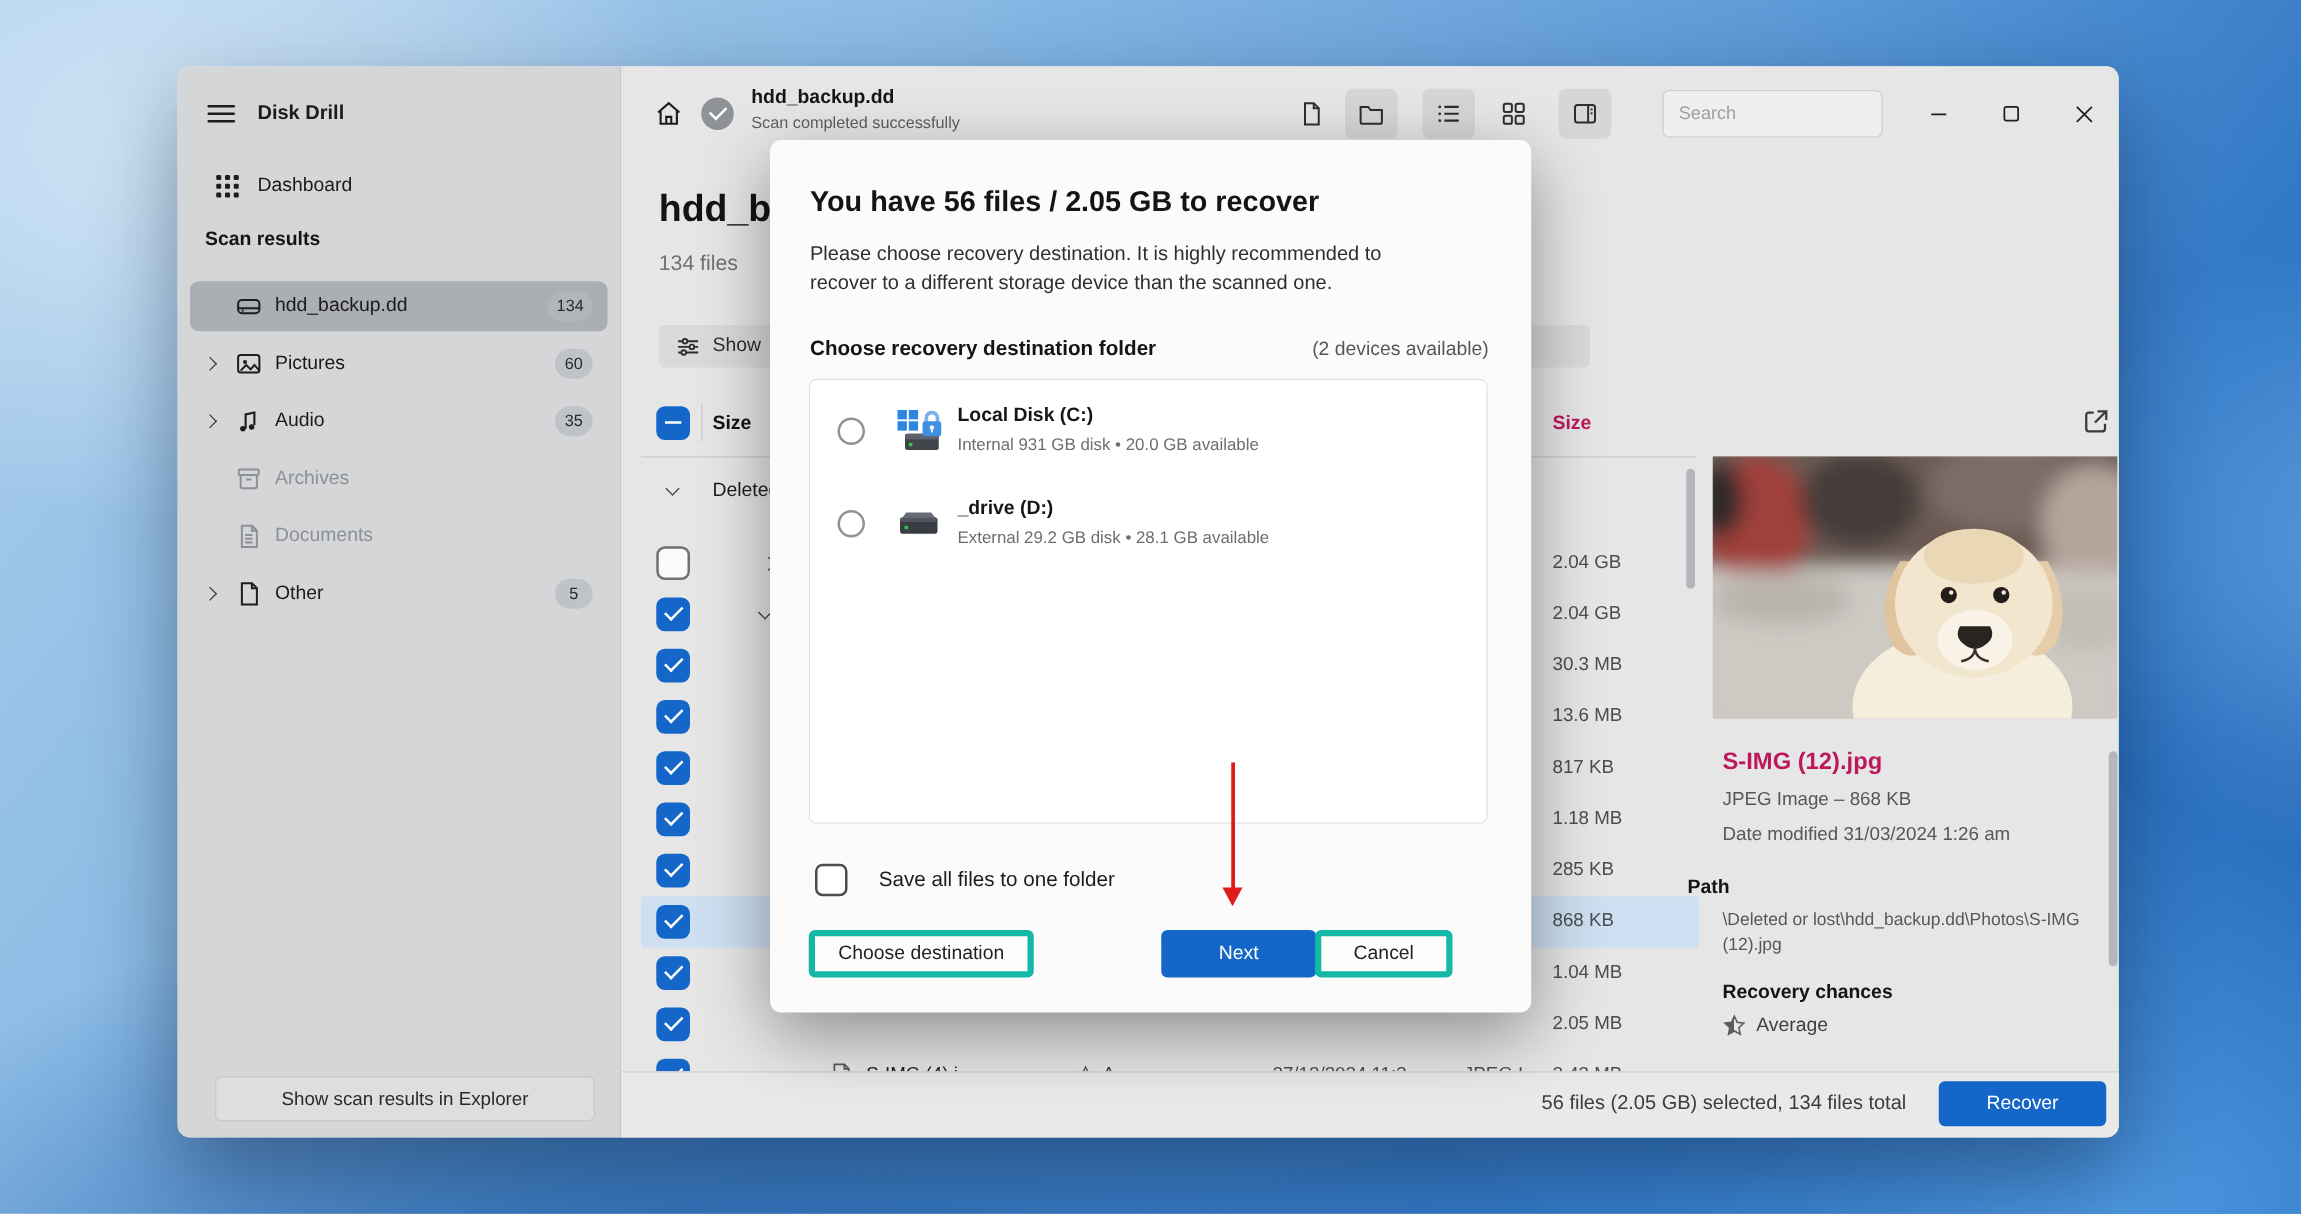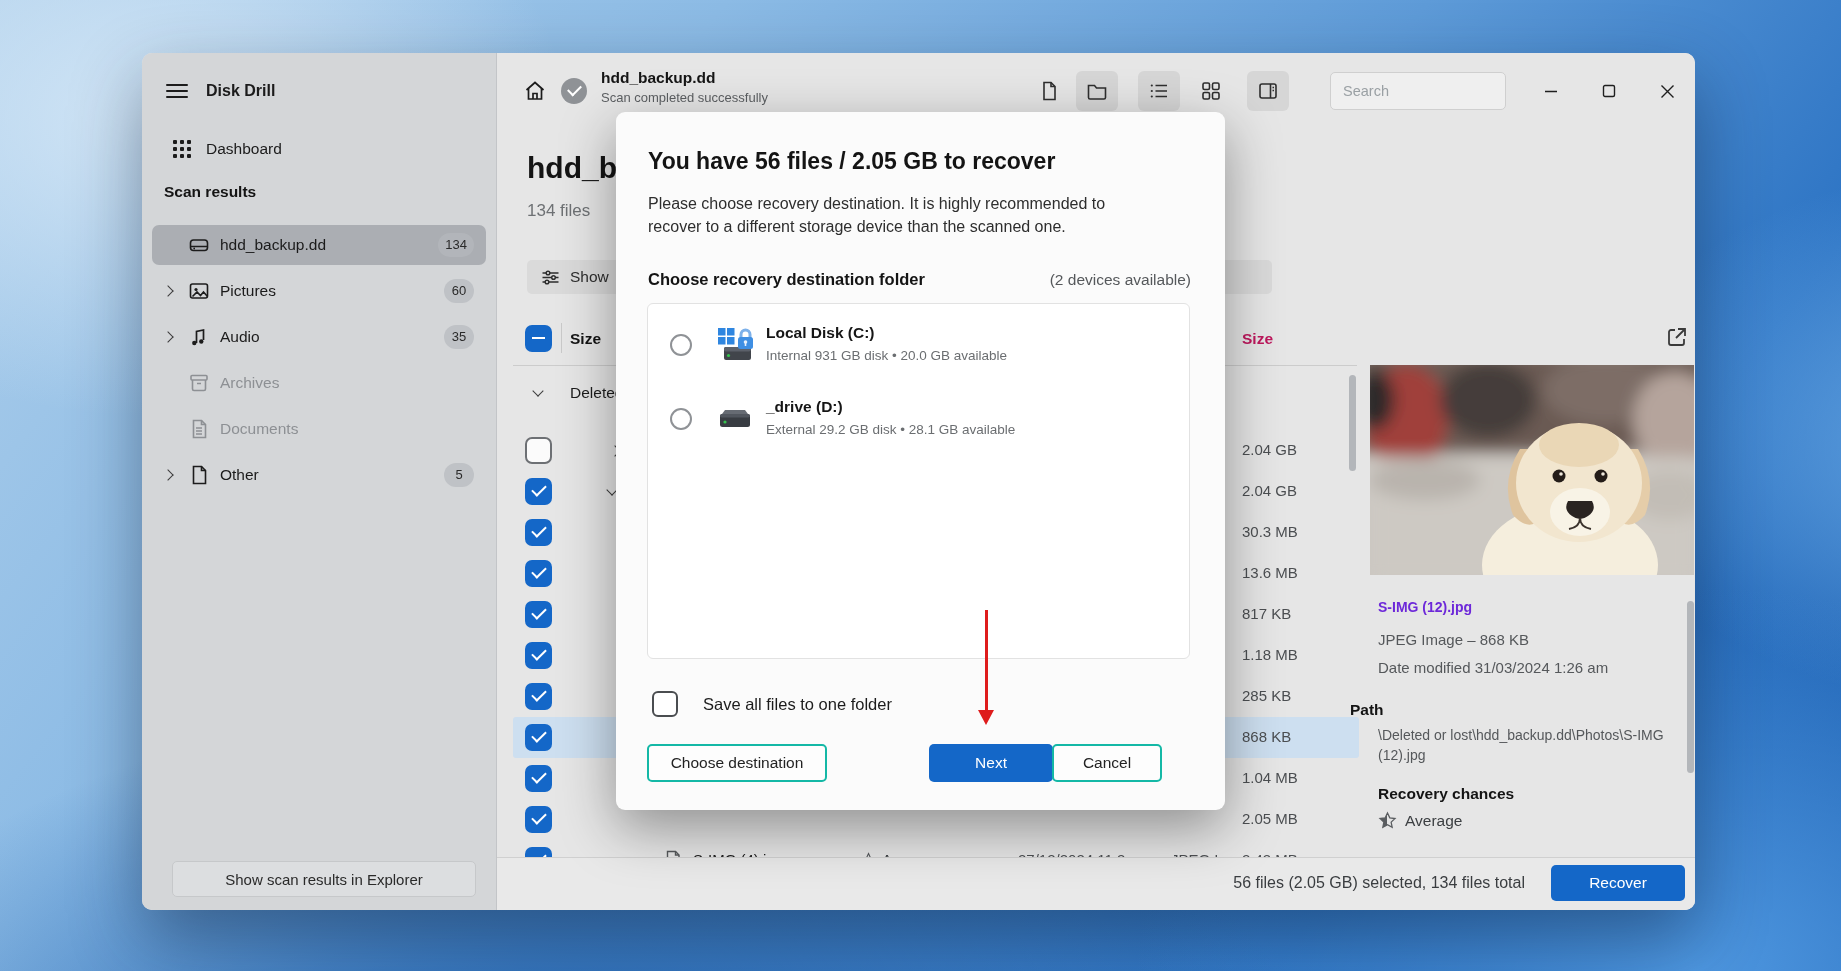--- a/index.html
+++ b/index.html
@@ -111,21 +111,21 @@
   
   .bottom-bar { position:absolute; left:0; right:0; bottom:0; height:53px; background:#e9e9e9;
     border-top:1px solid #d0d0d0; z-index:20; }
   .bb-summary { position:absolute; right:170px; top:16px; font-size:16px; color:#3a3d40;text-align:center; }
   .btn-recover { position:absolute; right:10px; top:7px; width:134px; height:36px; background:#1467c8;
     color:#fff; border:none; border-radius:5px; font-size:15.5px; font-family:inherit; cursor:pointer; }
 
   
   .pv-open { position:absolute; left:1168px; top:272px; width:24px; height:24px; cursor:pointer; color:#3a3a3a; }
   .pv-img { position:absolute; left:873px; top:312px; width:324px; height:210px; overflow:hidden; }
-  .pv-name { position:absolute; left:881px; top:546px; font-size:14px; font-weight:700; color:#6d28d9; }
+  .pv-name { position:absolute; left:881px; top:546px; font-size:19px; font-weight:700; color:#be185d; }
   .pv-info { position:absolute; left:881px; top:578px; font-size:15px; color:#55585b; }
   .pv-date { position:absolute; left:881px; top:606px; font-size:15px; color:#55585b; }
   .pv-path-lbl { position:absolute; left:853px; top:648px; font-size:15.5px; font-weight:700; color:#141414; }
   .pv-path { position:absolute; left:881px; top:672px; width:300px; font-size:14px; color:#55585b; line-height:1.45; }
   .pv-rec-lbl { position:absolute; left:881px; top:732px; font-size:15.5px; font-weight:700; color:#141414; }
   .pv-rec { position:absolute; left:881px; top:758px; font-size:15.5px; color:#3c3f42; display:flex; align-items:center; gap:8px; }
   .pv-scroll { position:absolute; left:1190px; top:548px; width:7px; height:172px; border-radius:4px; background:#b3b6ba; }
 
   
   .modal { position:absolute; left:474px; top:59px; width:609px; height:698px; background:#fbfbfb;
@@ -144,21 +144,21 @@
   .dev-ok { position:absolute; left:482px; top:26px; }
   .radio { width:22px; height:22px; border-radius:50%; background:#fff; border:2px solid #8f9296; }
   .radio.sel { border:6px solid #1467c8; }
   .okc { width:22px; height:22px; border-radius:50%; background:#1fa24d; position:relative; }
   .okc::after { content:""; position:absolute; left:5.5px; top:6px; width:9px; height:4.5px;
     border-left:2.2px solid #fff; border-bottom:2.2px solid #fff; transform:rotate(-45deg); }
   .m-save { position:absolute; left:36px; top:579px; display:flex; align-items:center; cursor:pointer; }
   .m-save .box { width:26px; height:26px; border:2px solid #4a4d50; border-radius:6px; background:#fff; }
   .m-save .lbl { margin-left:25px; font-size:16.5px; color:#1c1c1c; }
   .m-btn { position:absolute; top:632px; height:38px; border-radius:5px; font-size:15.5px; font-family:inherit; cursor:pointer; }
-  .m-btn.sec { background:#fdfdfd; border:2px solid #14b8a6; color:#232323; }
+  .m-btn.sec { background:#fdfdfd; border:5px solid #14b8a6; color:#232323; }
   .btn-choose { left:31px; width:180px; }
   .btn-next { left:313px; width:124px; background:#1467c8; border:none; color:#fff; }
   .btn-cancel { left:436px; width:110px; }
   .arrow-line { position:absolute; left:369px; top:498px; width:3px; height:102px; background:#de1c1c; z-index:45; }
   .arrow-head { position:absolute; left:362px; top:598px; width:0; height:0; z-index:45;
     border-left:8.5px solid transparent; border-right:8.5px solid transparent; border-top:15px solid #de1c1c; }
 
   svg { display:block; }
 </style>
 </head>

